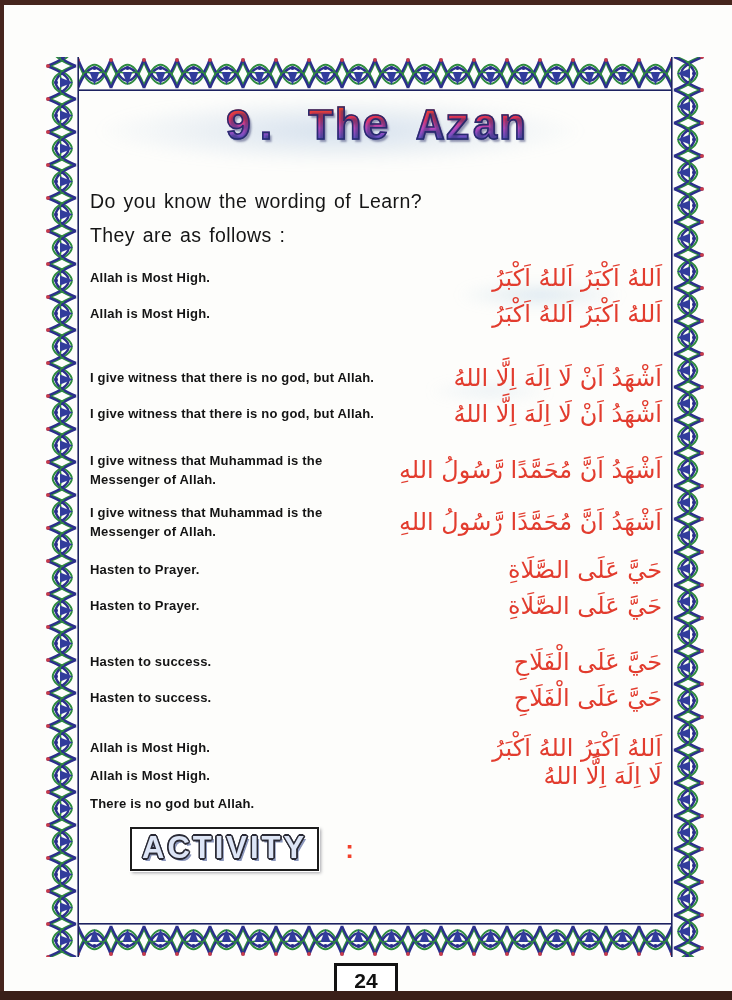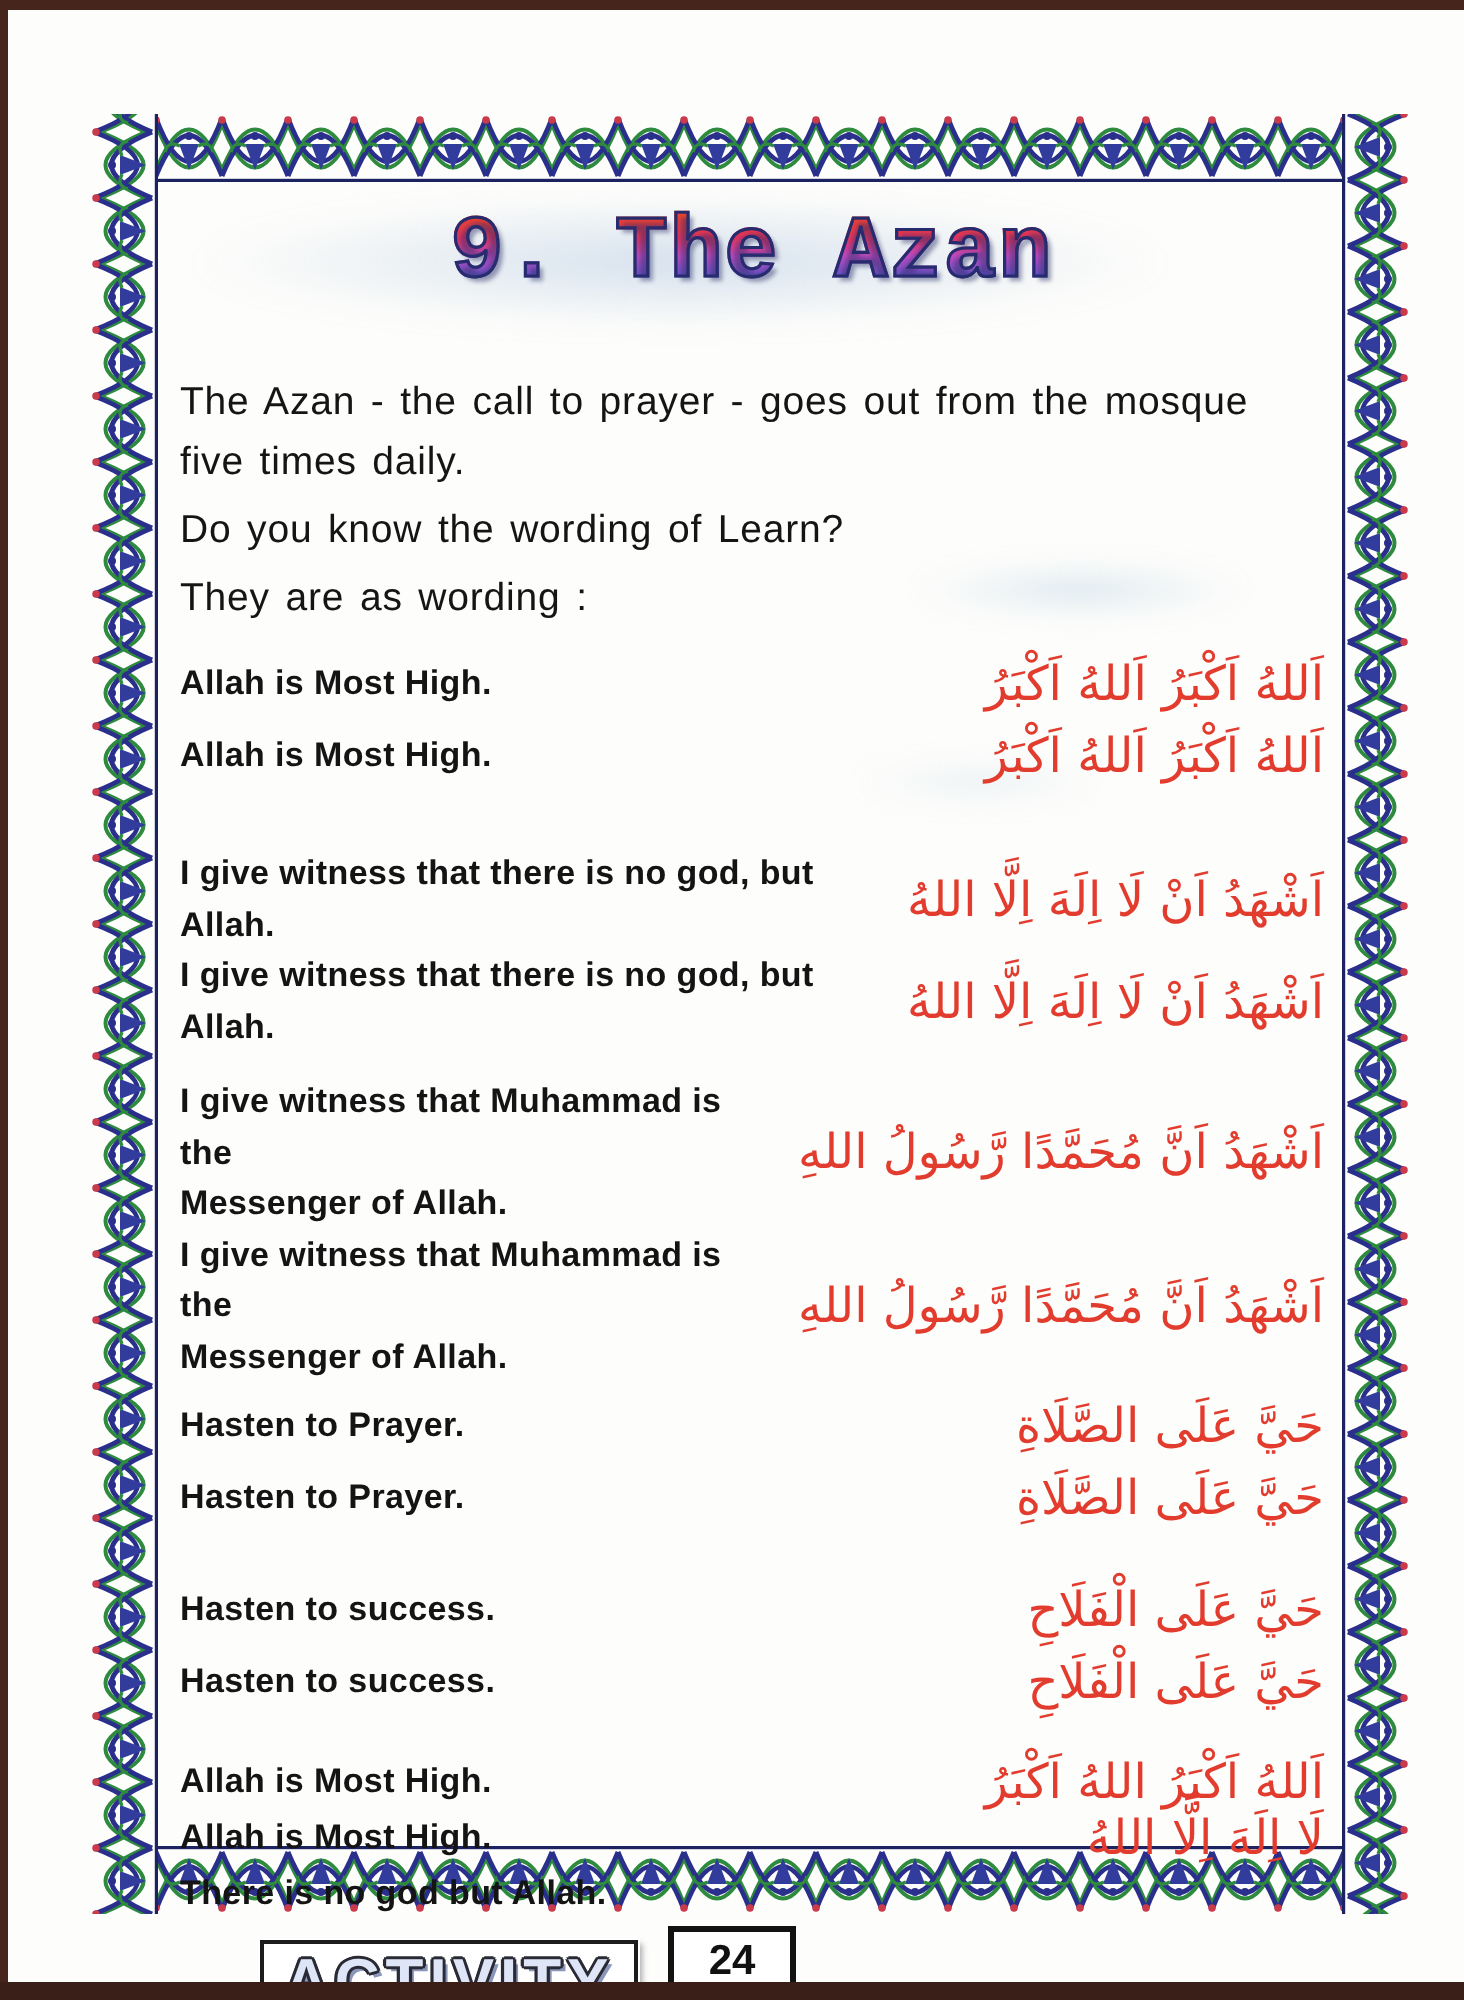--- a/index.html
+++ b/index.html
@@ -60,21 +60,21 @@
   .group:nth-of-type(1){margin-bottom:28px;}
   .group:nth-of-type(2){margin-bottom:12px;}
   .group:nth-of-type(3){margin-bottom:4px;}
   .group:nth-of-type(4){margin-bottom:20px;}
   .group:nth-of-type(5){margin-bottom:18px;}
   .group:nth-of-type(6){margin-bottom:0;}
   .row{display:flex;justify-content:space-between;align-items:center;min-height:36px;}
   .group:nth-of-type(3) .row{min-height:52px;}
   .group.tight .row{min-height:27px;}
   .en{
-    font-weight:bold;font-size:17px;line-height:1.5;
+    font-weight:bold;font-size:13px;line-height:1.5;
     white-space:pre-line;color:#141414;letter-spacing:.2px;
   }
   .ar{
     font-family:"DejaVu Sans",sans-serif;direction:rtl;white-space:nowrap;
     font-size:24px;color:var(--arabic-red,#e23c2e);margin-left:12px;
   }
   .ar.empty{visibility:hidden;}
 
   .activity-bar{margin-top:10px;display:flex;align-items:center;padding-left:40px;}
   .activity-box{
@@ -145,24 +145,22 @@
 <div class="scan-edge left"></div>
 <div class="scan-edge bottom"></div>
 
 <div class="content">
 
   <div class="title-wrap">
     <h1 class="page-title">9. The Azan</h1>
   </div>
 
   <div class="intro">
-    <p>The Azan - the call to prayer - goes out from the mosque
-five times daily.</p>
     <p>Do you know the wording of Learn?</p>
-    <p>They are as wording :</p>
+    <p>They are as follows :</p>
   </div>
 
   <div class="rows">
 
       <div class="group">
         <div>
 
             <div class="row">
               <div class="en">Allah is Most High.</div>
               <div class="ar">اَللهُ اَكْبَرُ اَللهُ اَكْبَرُ</div>

